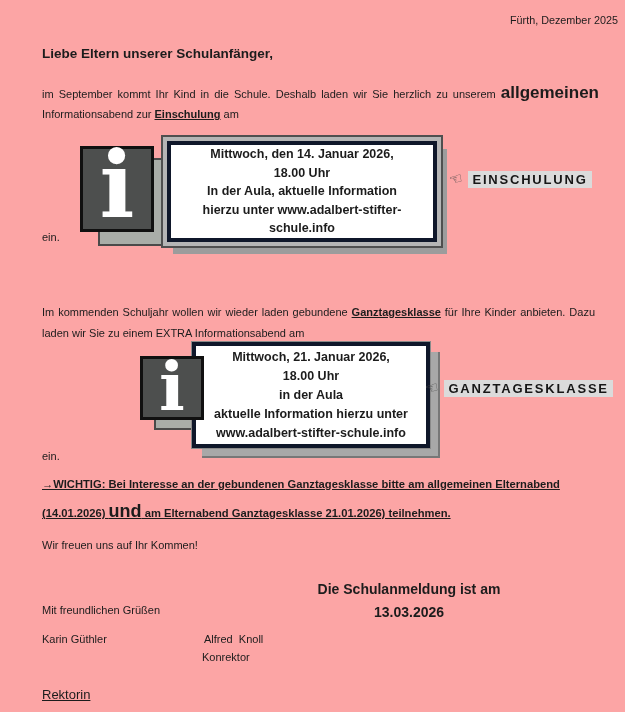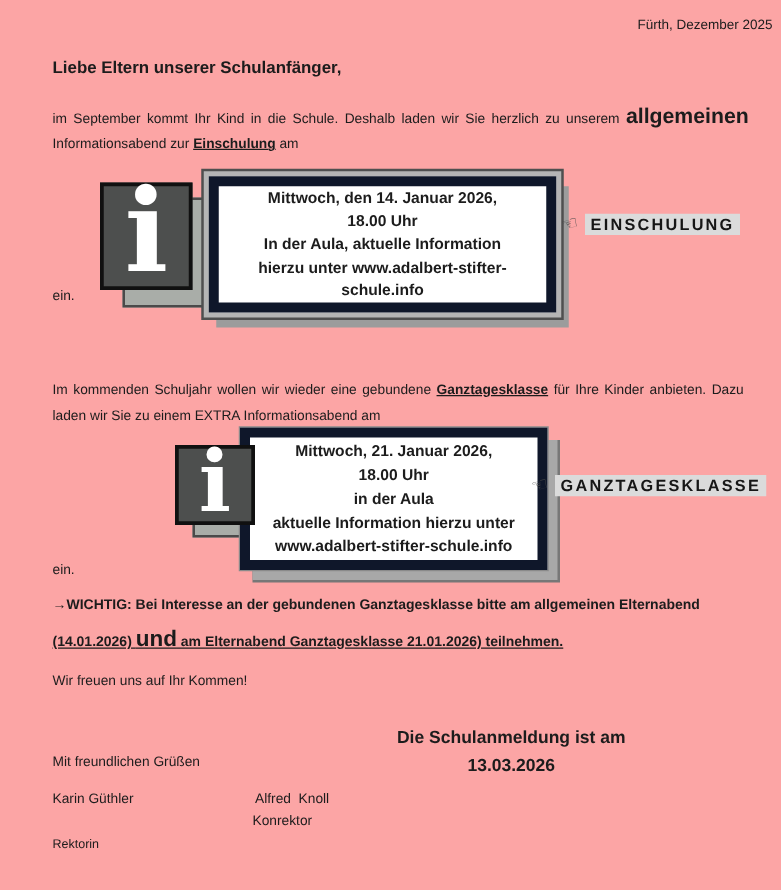--- a/index.html
+++ b/index.html
@@ -28,21 +28,21 @@
     font-family:"DejaVu Serif", serif;font-weight:bold;color:#ffffff;
   }
   .icon1-shadow{left:98px;top:158px;width:74px;height:84px;}
   .icon1{left:80px;top:146px;width:74px;height:86px;font-size:92px;line-height:0.8;padding-bottom:6px;box-sizing:border-box;}
   .icon2-shadow{left:154px;top:366px;width:62px;height:60px;}
   .icon2{left:140px;top:356px;width:64px;height:64px;font-size:68px;line-height:0.8;padding-bottom:4px;box-sizing:border-box;}
 
   
   .tbox{
     background:#ffffff;z-index:2;
-    border:8px solid #0f172a;
+    border:4px solid #0f172a;
     text-align:center;font-weight:bold;font-size:12.5px;
     display:flex;flex-direction:column;justify-content:center;
   }
   .tbox1{
     left:167px;top:141px;width:262px;height:93px;
     box-shadow:0 0 0 4px #b5b5b5, 0 0 0 6px #4f4f4f, 8px 10px 0 2px #9c9c9c;
     line-height:18.5px;
   }
   .tbox2{
     left:192px;top:342px;width:230px;height:98px;
@@ -63,31 +63,31 @@
   .ein2{left:42px;top:450px;font-size:11px;}
 
   .wichtig1{
     left:42px;top:256px;width:551px;
     font-size:11.2px;font-weight:bold;line-height:2.0;
     text-align:justify;text-decoration:underline;
   }
   .para3{left:42px;top:302px;width:553px;font-size:11px;line-height:1.9;text-align:justify;}
 
   .wichtig2{left:42px;top:478px;width:556px;font-size:11.2px;font-weight:bold;}
-  .wichtig2 .l1{margin-bottom:11px;}
+  .wichtig2 .l1{text-decoration:underline;margin-bottom:11px;}
   .wichtig2 .l2{text-decoration:underline;}
   .und-big{font-size:18px;font-weight:bold;}
 
   .closing{left:42px;top:539px;font-size:11px;}
   .regards{left:42px;top:604px;font-size:11px;}
   .announcement{left:300px;top:578px;width:218px;text-align:center;font-weight:bold;font-size:14px;line-height:1.65;}
 
   .sig-name1{left:42px;top:633px;font-size:11px;}
   .sig-name2{left:204px;top:633px;font-size:11px;white-space:pre;}
-  .sig-role1{left:42px;top:670px;font-size:10px;}
+  .sig-role1{left:42px;top:687px;font-size:13px;text-decoration:underline;}
   .sig-role2{left:202px;top:651px;font-size:11px;}
 </style>
 </head>
 <body>
 
 <div class="page">
 
   <div class="abs date">Fürth, Dezember 2025</div>
 
   <div class="abs salutation">Liebe Eltern unserer Schulanfänger,</div>
@@ -106,21 +106,21 @@
     <div>schule.info</div>
   </div>
   <div class="abs pointer-label label1">
     <span class="hand">☜</span>
     <span class="hl-label">EINSCHULUNG</span>
   </div>
 
   <div class="abs ein1">ein.</div>
 
 
-  <div class="abs para3"><span>Im kommenden Schuljahr wollen wir wieder eine gebundene </span><span class="u-bold">Ganztagesklasse</span><span> für Ihre Kinder anbieten. Dazu laden wir Sie zu einem EXTRA Informationsabend am</span></div>
+  <div class="abs para3"><span>Im kommenden Schuljahr wollen wir wieder laden gebundene </span><span class="u-bold">Ganztagesklasse</span><span> für Ihre Kinder anbieten. Dazu laden wir Sie zu einem EXTRA Informationsabend am</span></div>
 
   <div class="abs tbox tbox2">
     <div>Mittwoch, 21. Januar 2026,</div>
     <div>18.00 Uhr</div>
     <div>in der Aula</div>
     <div>aktuelle Information hierzu unter</div>
     <div>www.adalbert-stifter-schule.info</div>
   </div>
   <div class="abs icon-shadow icon2-shadow"></div>
   <div class="abs icon-sq icon2">

